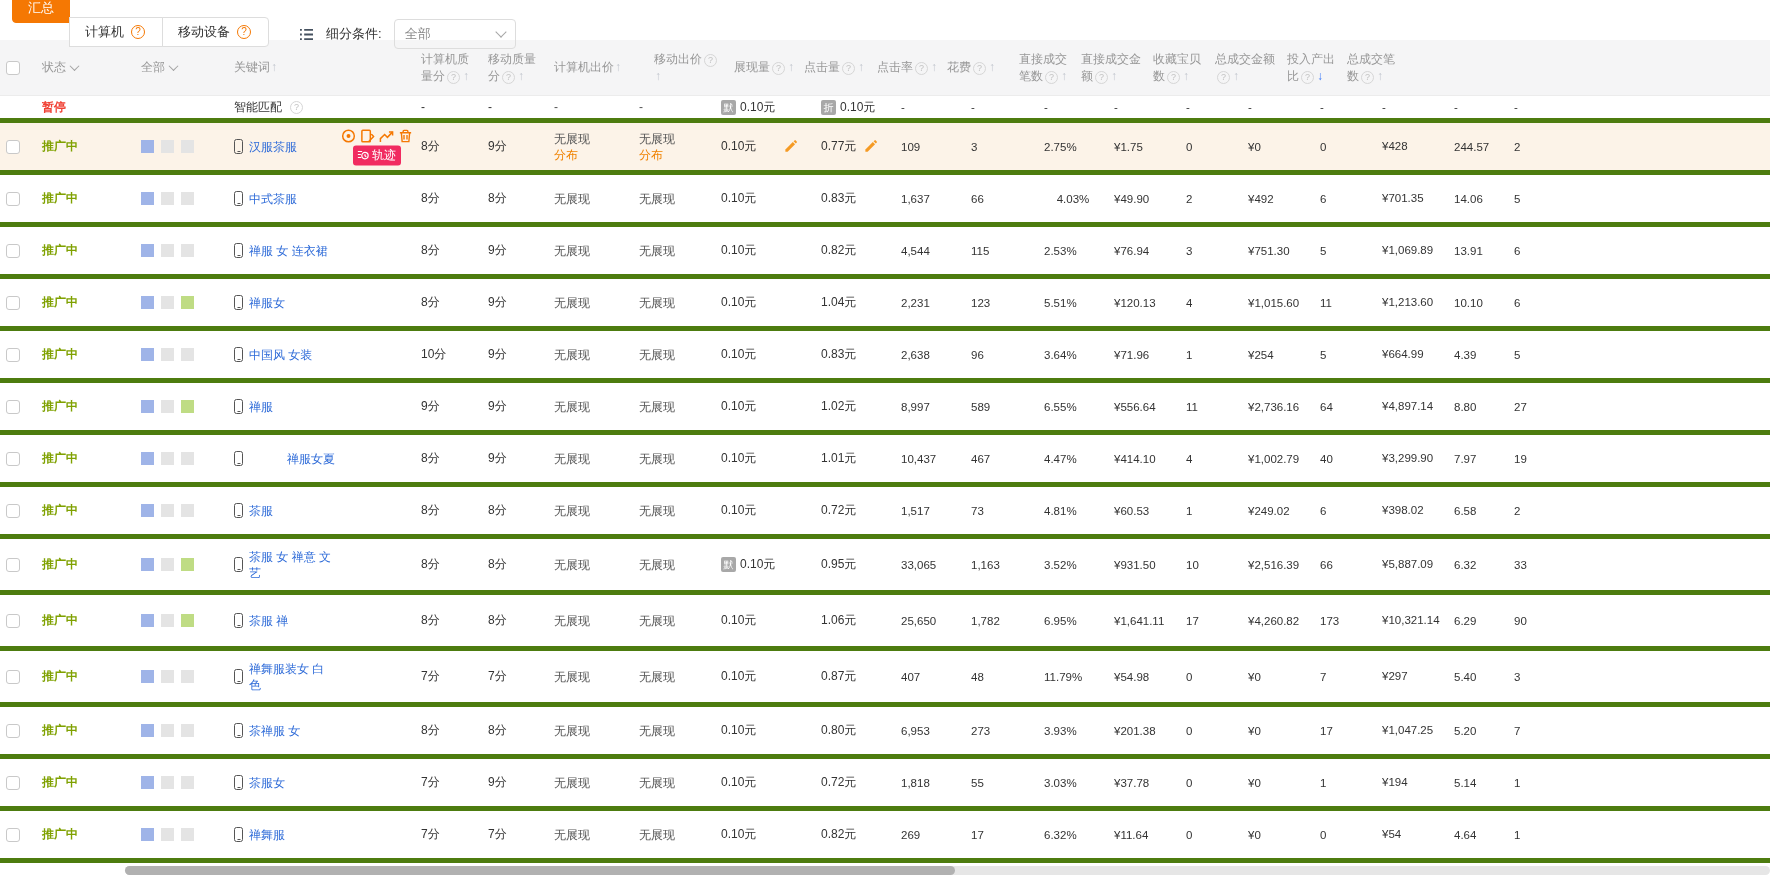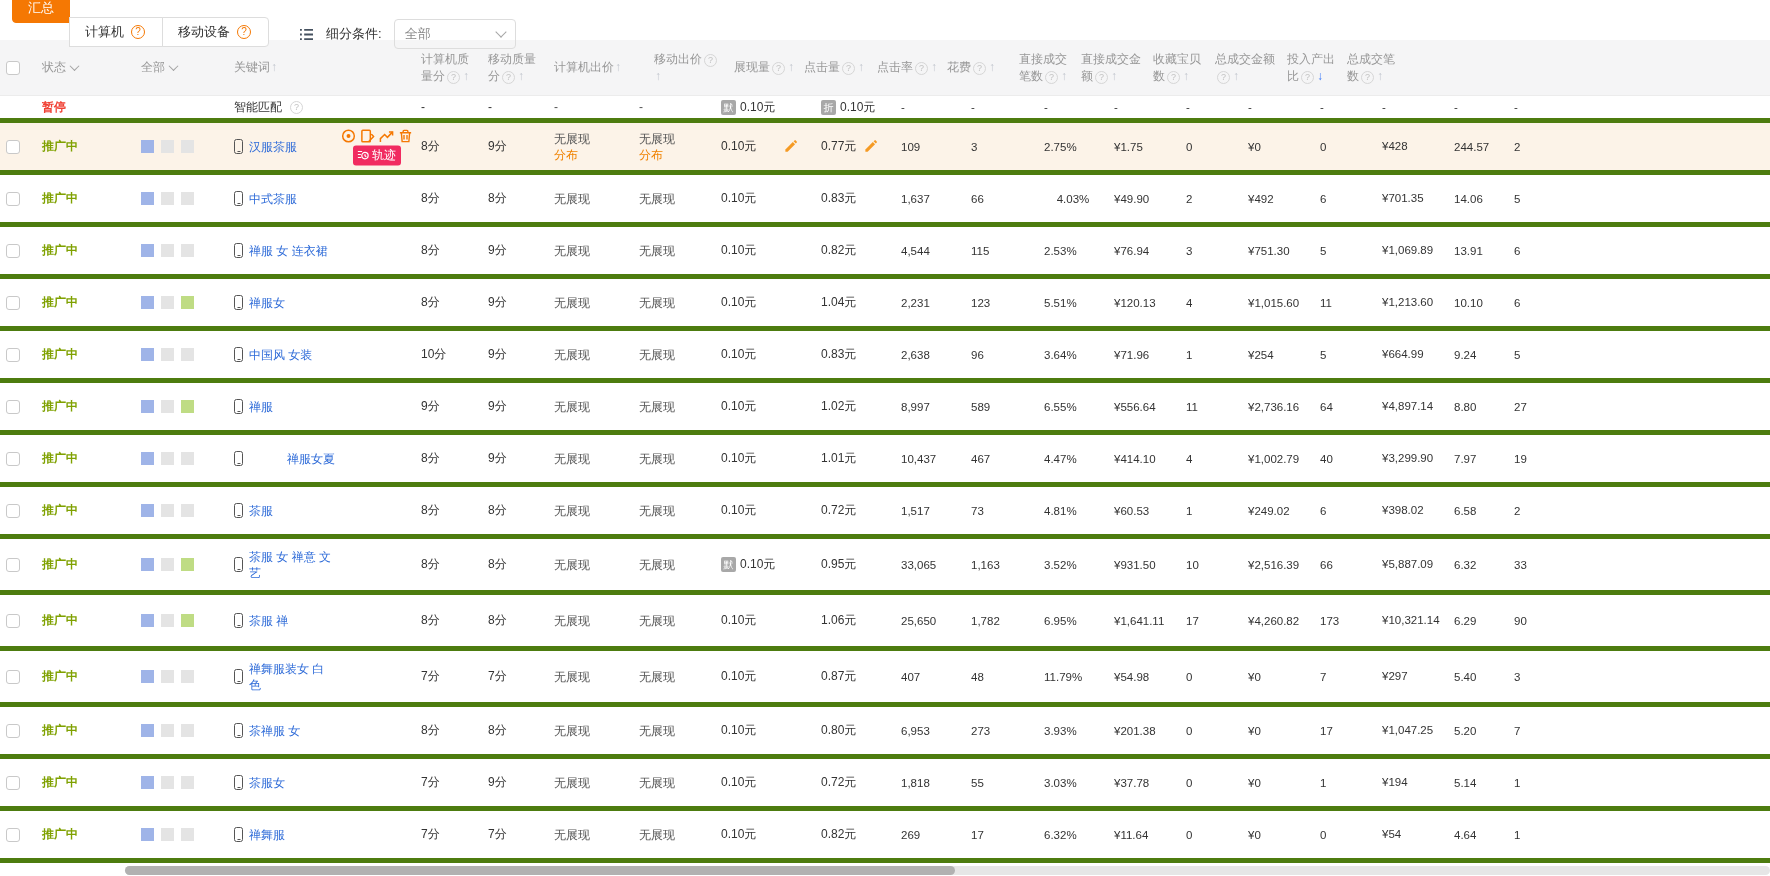--- a/index.html
+++ b/index.html
@@ -416,21 +416,21 @@
             <span>0.83元</span>
           </div>
           <div class="td metric" style="width: 70px;">2,638</div>
           <div class="td metric" style="width: 73px;">96</div>
           <div class="td metric" style="width: 70px;">3.64%</div>
           <div class="td metric" style="width: 72px;">¥71.96</div>
           <div class="td metric" style="width: 62px;">1</div>
           <div class="td metric" style="width: 72px;">¥254</div>
           <div class="td metric" style="width: 62px;">5</div>
           <div class="td metric break" style="width: 72px;">¥664.99</div>
-          <div class="td metric" style="width: 60px;">9.24</div>
+          <div class="td metric" style="width: 60px;">4.39</div>
           <div class="td metric" style="width: 62px;">5</div>
         </div>
         <div class="tr">
           <div class="td col-check" style="width: 36px;">
             <div class="checkbox"></div>
           </div>
           <div class="td" style="width: 99px;"><span class="status green">推广中</span></div>
           <div class="td" style="width: 93px;">
             <div class="ind">
               <span class="sq blue"></span>

